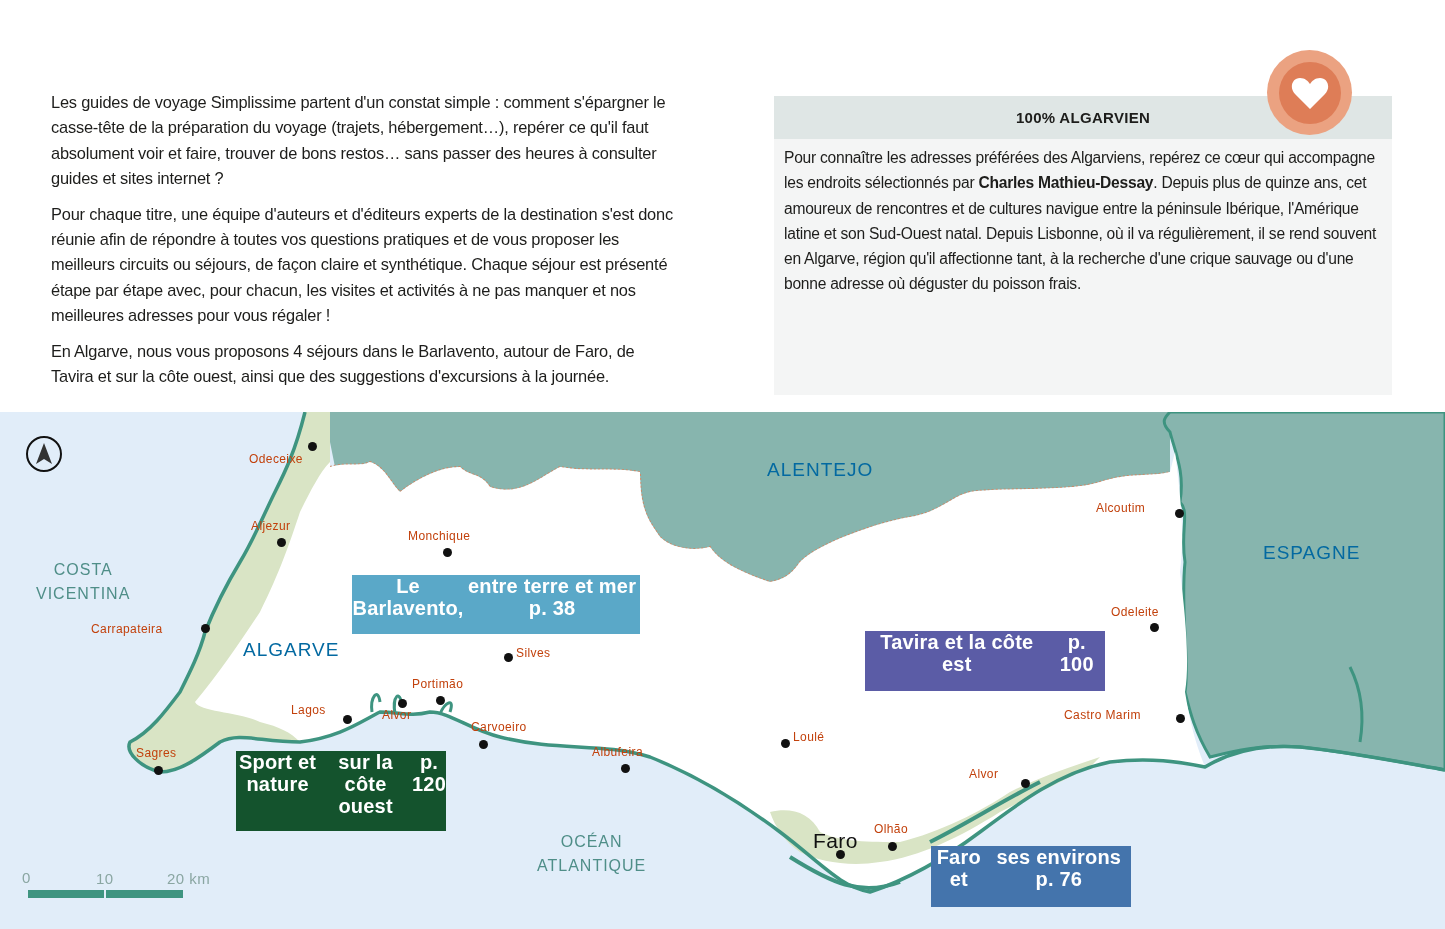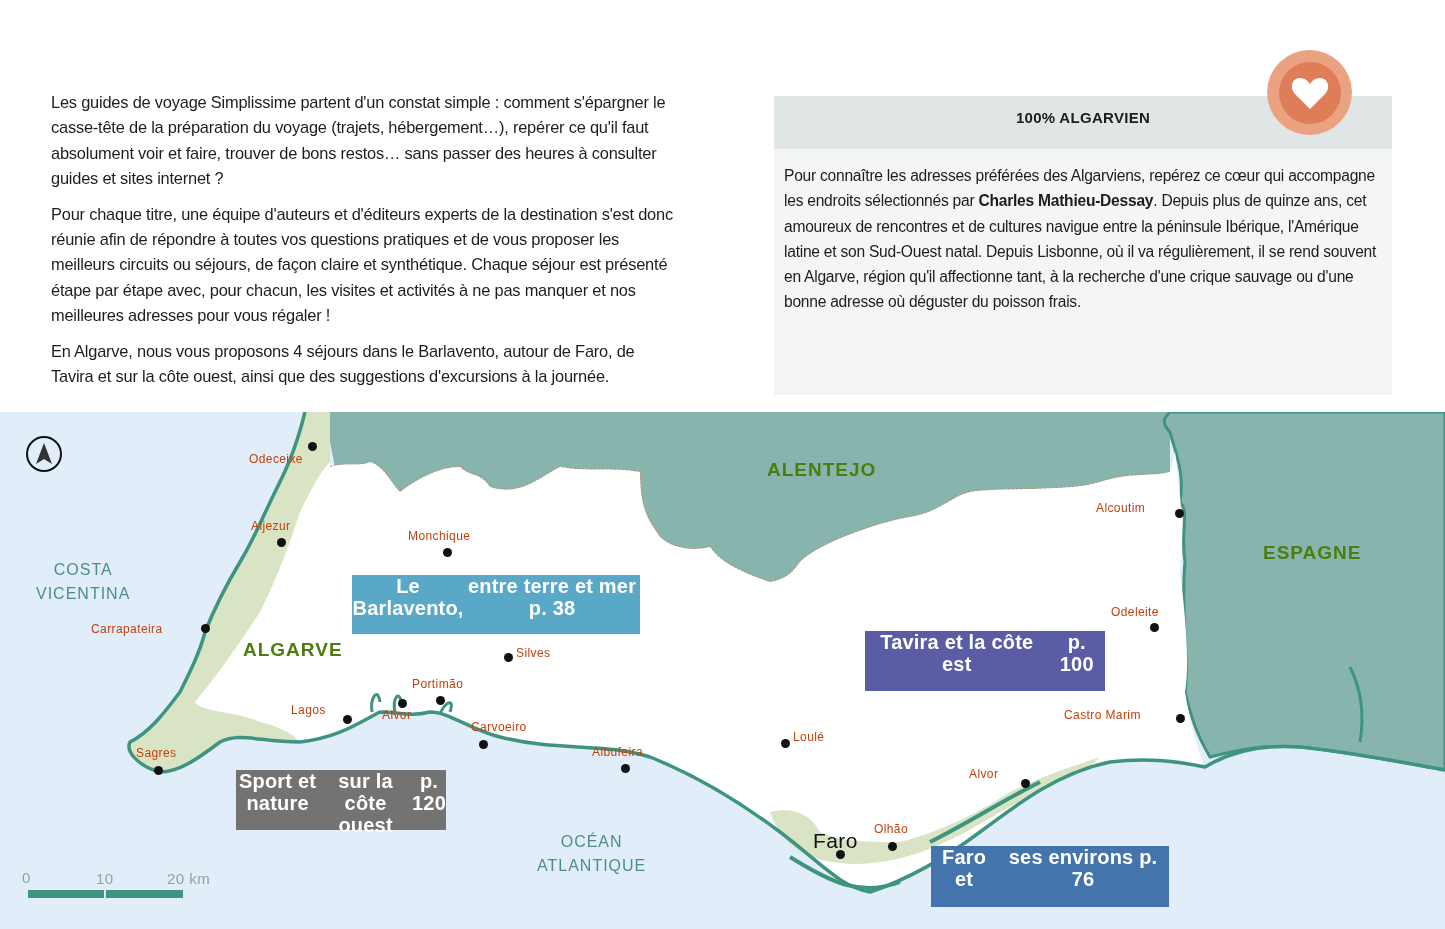--- a/index.html
+++ b/index.html
@@ -3,32 +3,32 @@
 <meta charset="utf-8">
 <style>
   * { box-sizing: border-box; margin: 0; padding: 0; }
   html, body { width: 1445px; height: 929px; overflow: hidden; background: #ffffff; }
   body { position: relative; font-family: "Liberation Sans", "DejaVu Sans", sans-serif; color: #1d1d1b; }
 
   .intro { position: absolute; left: 51px; top: 90px; width: 630px; font-size: 16.4px; line-height: 25.4px; letter-spacing: -0.2px; }
   .intro p { margin-bottom: 10px; }
 
   .box { position: absolute; left: 774px; top: 96px; width: 618px; height: 299px; background: #f4f5f5; }
-  .box-header { height: 53px; background: #dfe6e5; text-align: center; font-weight: bold; font-size: 15px; line-height: 44px; letter-spacing: 0.3px; color: #1d1d1b; }
-  .box-body { padding: 6px 10px 0 10px; font-size: 15.6px; line-height: 25.3px; letter-spacing: -0.25px; margin-top: 8px; }
+  .box-header { height: 43px; background: #dfe6e5; text-align: center; font-weight: bold; font-size: 15px; line-height: 44px; letter-spacing: 0.3px; color: #1d1d1b; }
+  .box-body { padding: 6px 10px 0 10px; font-size: 15.6px; line-height: 25.3px; letter-spacing: -0.25px; }
   .box-body strong { font-weight: bold; }
 
   .heart-badge { position: absolute; left: 1267px; top: 50px; width: 85px; height: 85px; border-radius: 50%; background: #eba281; display: flex; align-items: center; justify-content: center; }
   .heart-inner { width: 62px; height: 62px; border-radius: 50%; background: #de7d57; display: flex; align-items: center; justify-content: center; }
 
   .map { position: absolute; left: 0; top: 412px; width: 1445px; height: 517px; }
   .map svg { display: block; }
 
   .lbl { position: absolute; font-family: "Liberation Sans", "DejaVu Sans", sans-serif; font-size: 12px; color: #c2410c; white-space: nowrap; letter-spacing: 0.4px; }
-  .region { position: absolute; font-weight: bold; color: #4d7c0f; font-size: 19px; letter-spacing: 1px; white-space: nowrap; }
+  .region { position: absolute; font-weight: normal; color: #0369a1; font-size: 19px; letter-spacing: 1px; white-space: nowrap; }
   .sea { position: absolute; color: #4f8e88; font-size: 16px; letter-spacing: 1px; text-align: center; line-height: 24px; white-space: nowrap; }
   .dot { position: absolute; width: 9px; height: 9px; border-radius: 50%; background: #111; }
   .tag { position: absolute; color: #fff; font-weight: bold; text-align: center; font-size: 20px; line-height: 22px; display: flex; flex-direction: row; justify-content: center; letter-spacing: 0.2px; }
   .scale-text { position: absolute; color: #8aa6a2; font-size: 15px; letter-spacing: 0.5px; }
   .scale-bar { position: absolute; height: 8px; background: #3e9480; }
 </style>
 </head>
 <body>
 
 <div class="intro">
@@ -132,26 +132,26 @@
   <div class="lbl" style="left:1096px;top:89px">Alcoutim</div>
 
   <div class="tag" style="left:352px;top:163px;width:288px;height:59px;background:#5aa8c8">
     <div>Le Barlavento,</div>
     <div>entre terre et mer p. 38</div>
   </div>
   <div class="tag" style="left:865px;top:219px;width:240px;height:60px;background:#5b5ca6">
     <div>Tavira et la côte est</div>
     <div>p. 100</div>
   </div>
-  <div class="tag" style="left:236px;top:358px;width:210px;height:60px;background:#737373">
+  <div class="tag" style="left:236px;top:339px;width:210px;height:80px;background:#14532d">
     <div>Sport et nature</div>
     <div>sur la côte ouest</div>
     <div>p. 120</div>
   </div>
-  <div class="tag" style="left:931px;top:434px;width:238px;height:61px;background:#4474ac">
+  <div class="tag" style="left:931px;top:434px;width:200px;height:61px;background:#4474ac">
     <div>Faro et</div>
     <div>ses environs p. 76</div>
   </div>
 
   <div class="scale-text" style="left:22px;top:457px">0</div>
   <div class="scale-text" style="left:96px;top:458px">10</div>
   <div class="scale-text" style="left:167px;top:458px">20 km</div>
   <div class="scale-bar" style="left:28px;top:478px;width:76px"></div>
   <div class="scale-bar" style="left:106px;top:478px;width:77px"></div>
 </div>

